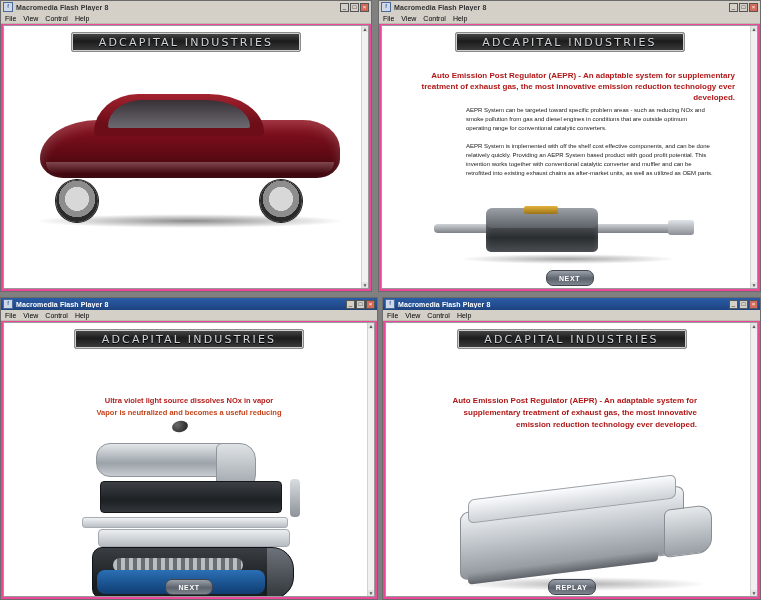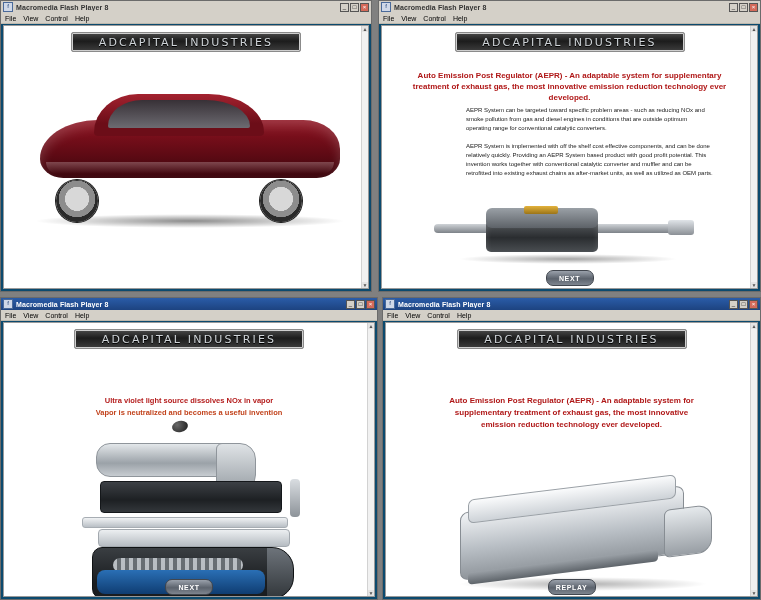--- a/index.html
+++ b/index.html
@@ -12,21 +12,21 @@
     position: relative;
     width: 761px;
     height: 600px;
     background: #808080;
     overflow: hidden;
   }
 
   
   .win {
     position: absolute;
-    background: #0c4a6e;
+    background: #ec4899;
     border: 1px solid #6b6b6b;
     box-sizing: border-box;
     overflow: hidden;
   }
   .titlebar {
     height: 12px;
     background: linear-gradient(#2a5ca8, #1d4380);
     display: flex;
     align-items: center;
     padding: 0 2px;
@@ -119,21 +119,21 @@
     font-size: 11px;
     letter-spacing: 2.2px;
     color: #cfd4d8;
     text-shadow: 0 1px 0 #000;
     white-space: nowrap;
   }
 
   .headline {
     position: absolute;
     left: 22px; right: 22px;
-    text-align: center;
+    text-align: right;
     color: #b01818;
     font-weight: bold;
     font-size: 8px;
     line-height: 11px;
   }
   .body-copy {
     position: absolute;
     color: #1a1a1a;
     font-size: 6px;
     line-height: 9px;
@@ -470,21 +470,21 @@
       <span>Control</span>
       <span>Help</span>
     </div>
     <div class="stage" style="top:24px;">
       <div class="stage-inner">
         <div class="banner">
           <span class="logo-text">ADCAPITAL INDUSTRIES</span>
         </div>
         <div class="green-head" style="top:72px;">
           <div class="l1">Ultra violet light source dissolves NOx in vapor</div>
-          <div class="l2">Vapor is neutralized and becomes a useful invention</div>
+          <div class="l2">Vapor is neutralized and becomes a useful reducing</div>
         </div>
         <div class="ex-wrap">
           <div class="ex-blob"></div>
           <div class="ex-duct"></div>
           <div class="ex-duct-bend"></div>
           <div class="ex-box"></div>
           <div class="ex-pen"></div>
           <div class="ex-bar"></div>
           <div class="ex-plate"></div>
           <div class="ex-tank">

